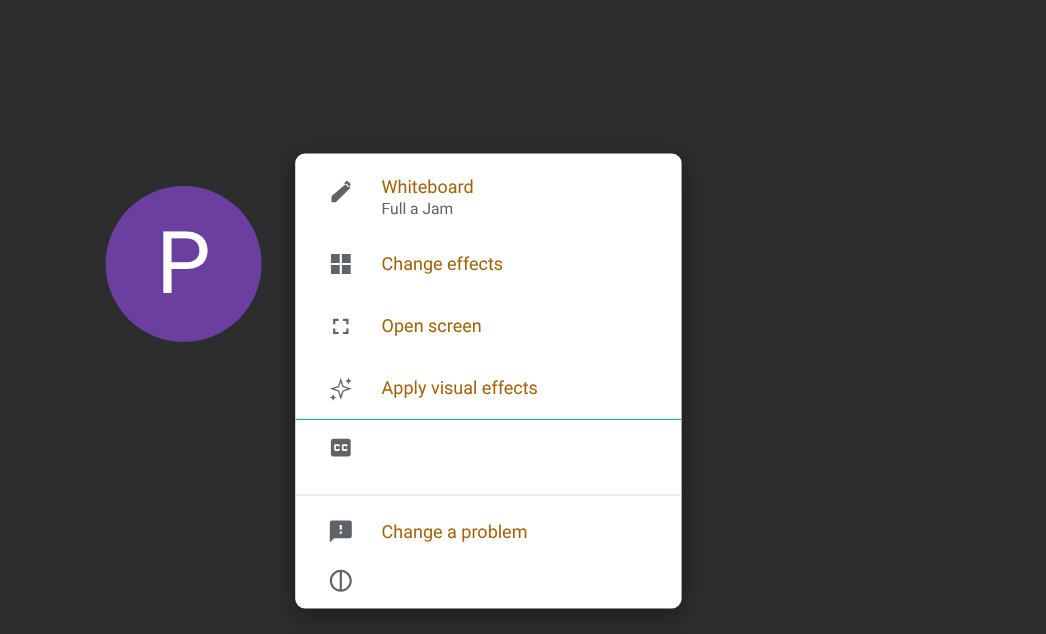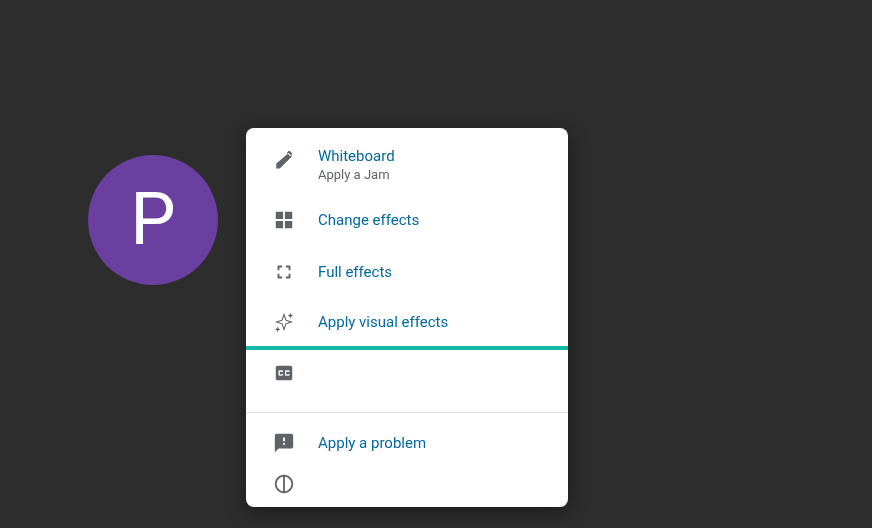--- a/index.html
+++ b/index.html
@@ -54,21 +54,21 @@
       position: relative;
     }
 
     .menu-item.has-sub {
       height: 58px;
       align-items: flex-start;
       padding-top: 10px;
     }
 
     .menu-item.active-item {
-      border-bottom: 4px solid #14b8a6;
+      border-bottom: 1px solid #14b8a6;
     }
 
     .menu-icon {
       width: 36px;
       display: flex;
       align-items: center;
       justify-content: center;
       flex-shrink: 0;
       margin-right: 16px;
       color: #5f6368;
@@ -81,21 +81,21 @@
     }
 
     .menu-text-group {
       display: flex;
       flex-direction: column;
       justify-content: center;
     }
 
     .menu-label {
       font-size: 15px;
-      color: #0369a1;
+      color: #a16207;
       line-height: 1.4;
     }
 
     .menu-sublabel {
       font-size: 13px;
       color: #5f6368;
       line-height: 1.3;
     }
 
     .menu-item.has-sub .menu-icon {
@@ -118,21 +118,21 @@
 <div class="dropdown-menu">
 
   <div class="menu-item has-sub">
     <div class="menu-icon">
       <svg viewBox="0 0 24 24" xmlns="http://www.w3.org/2000/svg">
         <path d="M20.71 7.04c.39-.39.39-1.02 0-1.41l-2.34-2.34a1 1 0 0 0-1.41 0l-1.84 1.83 3.75 3.75 1.84-1.83zm-17 9.78L17.07 5.37l3.75 3.75-13.35 13.36H3.5v-3.7z"></path>
       </svg>
     </div>
     <div class="menu-text-group">
       <span class="menu-label">Whiteboard</span>
-      <span class="menu-sublabel">Apply a Jam</span>
+      <span class="menu-sublabel">Full a Jam</span>
     </div>
   </div>
 
   <div class="menu-item">
     <div class="menu-icon">
       <svg viewBox="0 0 24 24" xmlns="http://www.w3.org/2000/svg">
         <path d="M3 3h8v8H3V3zm10 0h8v8h-8V3zM3 13h8v8H3v-8zm10 0h8v8h-8v-8z"></path>
       </svg>
     </div>
     <div class="menu-text-group">
@@ -140,21 +140,21 @@
     </div>
   </div>
 
   <div class="menu-item">
     <div class="menu-icon">
       <svg viewBox="0 0 24 24" xmlns="http://www.w3.org/2000/svg">
         <path d="M7 14H5v5h5v-2H7v-3zm-2-4h2V7h3V5H5v5zm12 7h-3v2h5v-5h-2v3zM14 5v2h3v3h2V5h-5z"></path>
       </svg>
     </div>
     <div class="menu-text-group">
-      <span class="menu-label">Full effects</span>
+      <span class="menu-label">Open screen</span>
     </div>
   </div>
 
   <div class="menu-item active-item">
     <div class="menu-icon">
       <svg viewBox="0 0 24 24" xmlns="http://www.w3.org/2000/svg">
         <path d="M12 2L9.5 9.5 2 12l7.5 2.5L12 22l2.5-7.5L22 12l-7.5-2.5L12 2zm0 3.8l1.6 4.6 4.6 1.6-4.6 1.6-1.6 4.6-1.6-4.6-4.6-1.6 4.6-1.6L12 5.8zM19 2l-.9 2.1L16 5l2.1.9L19 8l.9-2.1L22 5l-2.1-.9L19 2zM5 17l-.9 2.1L2 20l2.1.9L5 23l.9-2.1L8 20l-2.1-.9L5 17z"></path>
       </svg>
     </div>
     <div class="menu-text-group">
@@ -173,21 +173,21 @@
 
   <div class="divider"></div>
 
   <div class="menu-item">
     <div class="menu-icon">
       <svg viewBox="0 0 24 24" xmlns="http://www.w3.org/2000/svg">
         <path d="M20 2H4c-1.1 0-2 .9-2 2v18l4-4h14c1.1 0 2-.9 2-2V4c0-1.1-.9-2-2-2zm-7 12h-2v-2h2v2zm0-4h-2V6h2v4z"></path>
       </svg>
     </div>
     <div class="menu-text-group">
-      <span class="menu-label">Apply a problem</span>
+      <span class="menu-label">Change a problem</span>
     </div>
   </div>
 
   <div class="menu-item" style="height: 30px;">
     <div class="menu-icon">
       <svg viewBox="0 0 24 24" xmlns="http://www.w3.org/2000/svg">
         <path d="M12 2C6.48 2 2 6.48 2 12s4.48 10 10 10 10-4.48 10-10S17.52 2 12 2zm-1 17.93c-3.94-.49-7-3.85-7-7.93s3.06-7.44 7-7.93v15.86zm2 0V4.07c3.94.49 7 3.85 7 7.93s-3.06 7.44-7 7.93z"></path>
       </svg>
     </div>
     <div class="menu-text-group">

